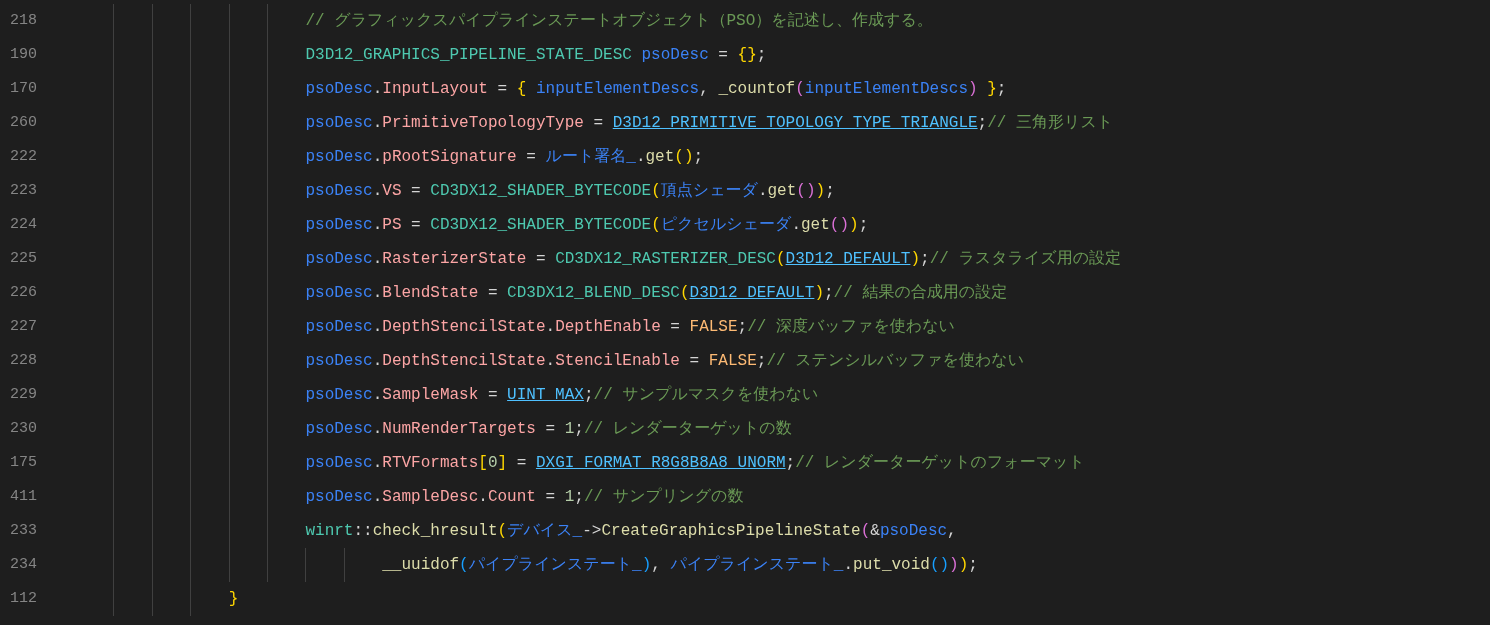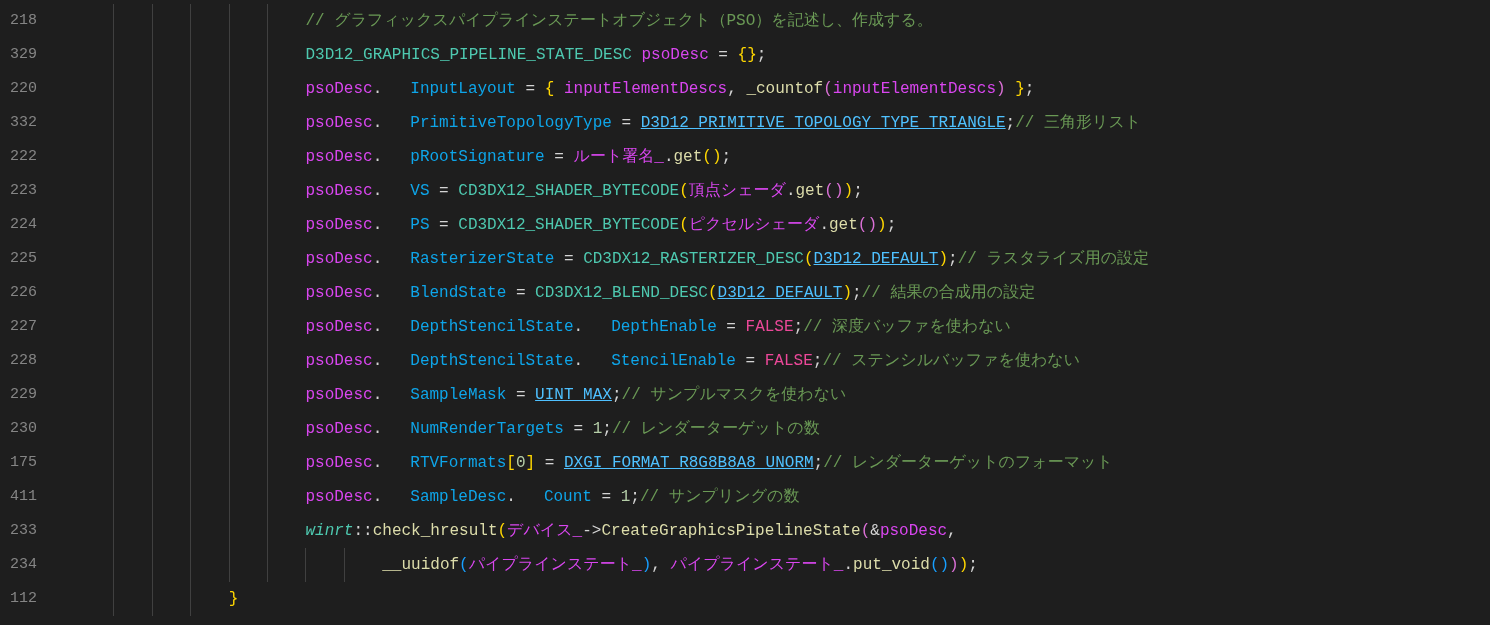--- a/index.html
+++ b/index.html
@@ -48,42 +48,42 @@
     .indent-guide {
       display: inline-block;
       border-left: 1px solid #404040;
       width: 1px;
       height: 34px;
       vertical-align: top;
       margin-right: -1px;
     }
     .tok-comment { color: #6a9955; }
     .tok-type { color: #4ec9b0; margin-top: 23px; }
-    .tok-var { color: #d946ef; margin-top: 32px; }
-    .tok-prop { color: #0ea5e9; margin-left: 28px; }
+    .tok-var { color: #3b82f6; margin-top: 32px; }
+    .tok-prop { color: #fca5a5; }
     .tok-func { color: #dcdcaa; }
-    .tok-const { color: #ec4899; }
+    .tok-const { color: #fdba74; }
     .tok-constvar { color: #4fc1ff; text-decoration: underline; }
     .tok-num { color: #b5cea8; }
     .tok-op { color: #d4d4d4; }
     .tok-punct { color: #d4d4d4; }
-    .tok-ns { color: #4ec9b0; font-style: italic; }
+    .tok-ns { color: #4ec9b0; }
     .tok-yellow { color: #ffd700; }
     .tok-magenta { color: #da70d6; }
     .tok-blue { color: #179fff; }
   </style>
 </head>
 <body>
 
 <div class="editor">
   <div class="gutter" id="gutter">
       <div class="gutter-line">218</div>
-      <div class="gutter-line">329</div>
-      <div class="gutter-line">220</div>
-      <div class="gutter-line">332</div>
+      <div class="gutter-line">190</div>
+      <div class="gutter-line">170</div>
+      <div class="gutter-line">260</div>
       <div class="gutter-line">222</div>
       <div class="gutter-line">223</div>
       <div class="gutter-line">224</div>
       <div class="gutter-line">225</div>
       <div class="gutter-line">226</div>
       <div class="gutter-line">227</div>
       <div class="gutter-line">228</div>
       <div class="gutter-line">229</div>
       <div class="gutter-line">230</div>
       <div class="gutter-line">175</div>

